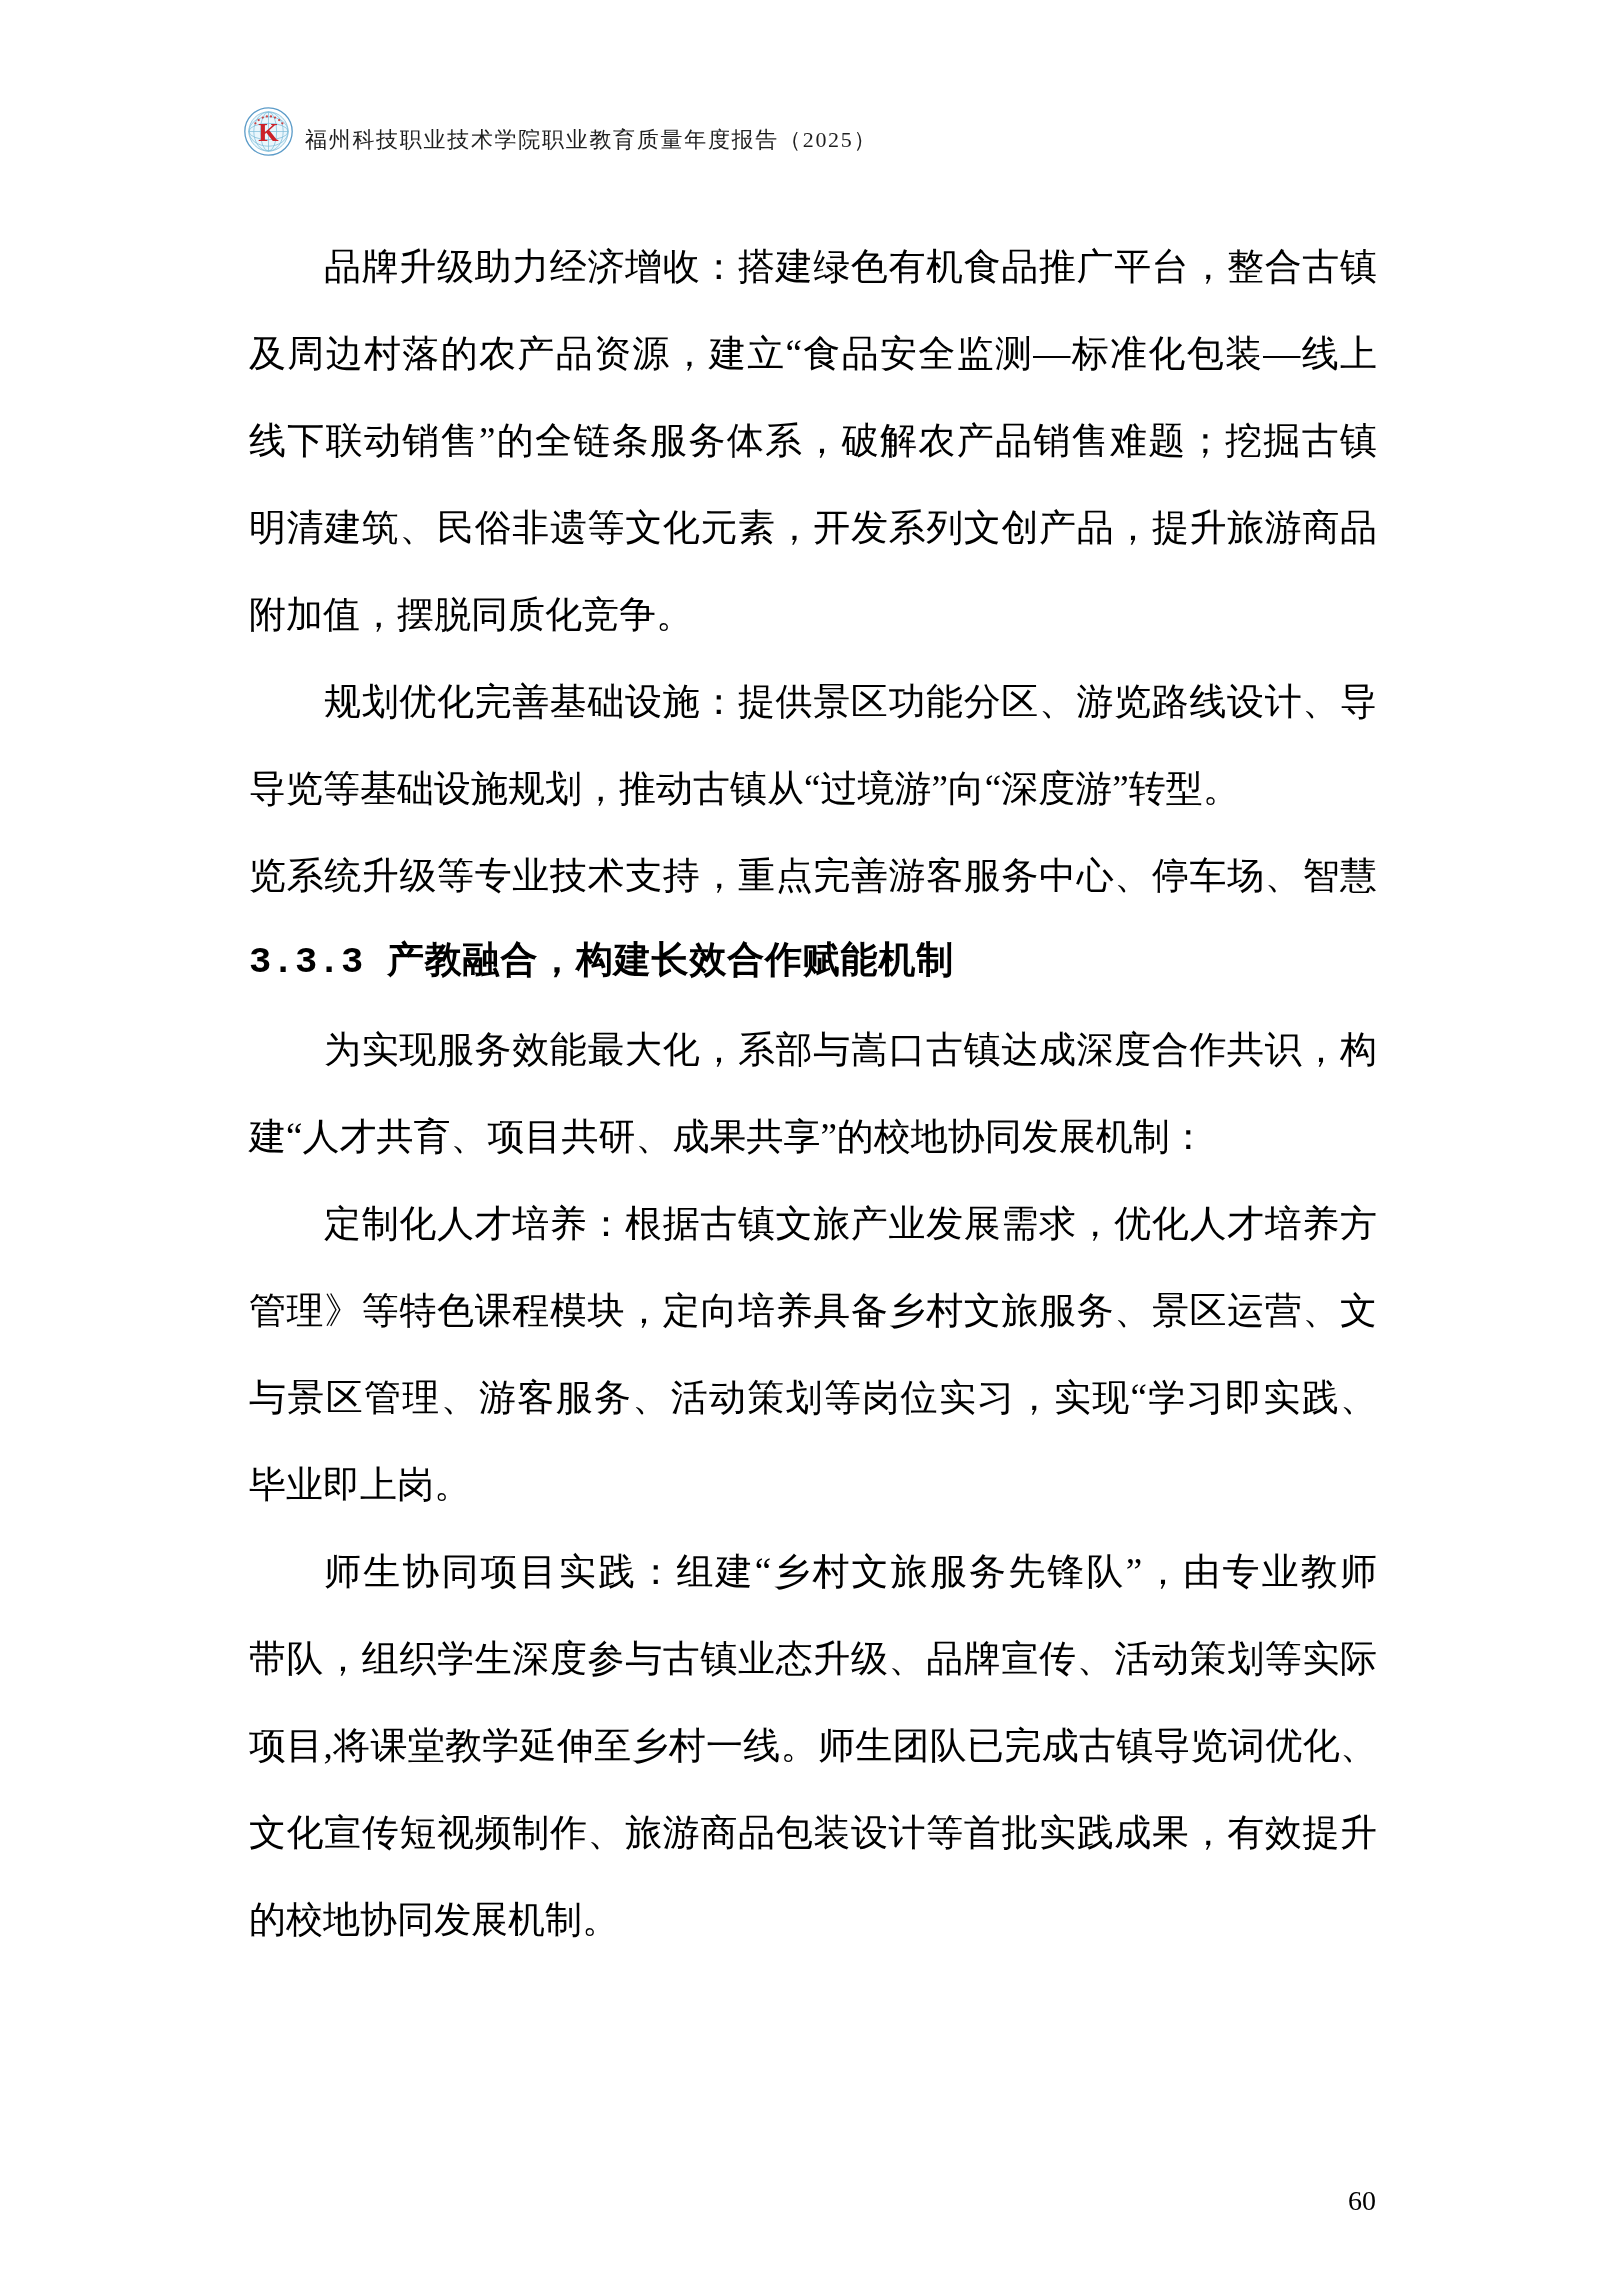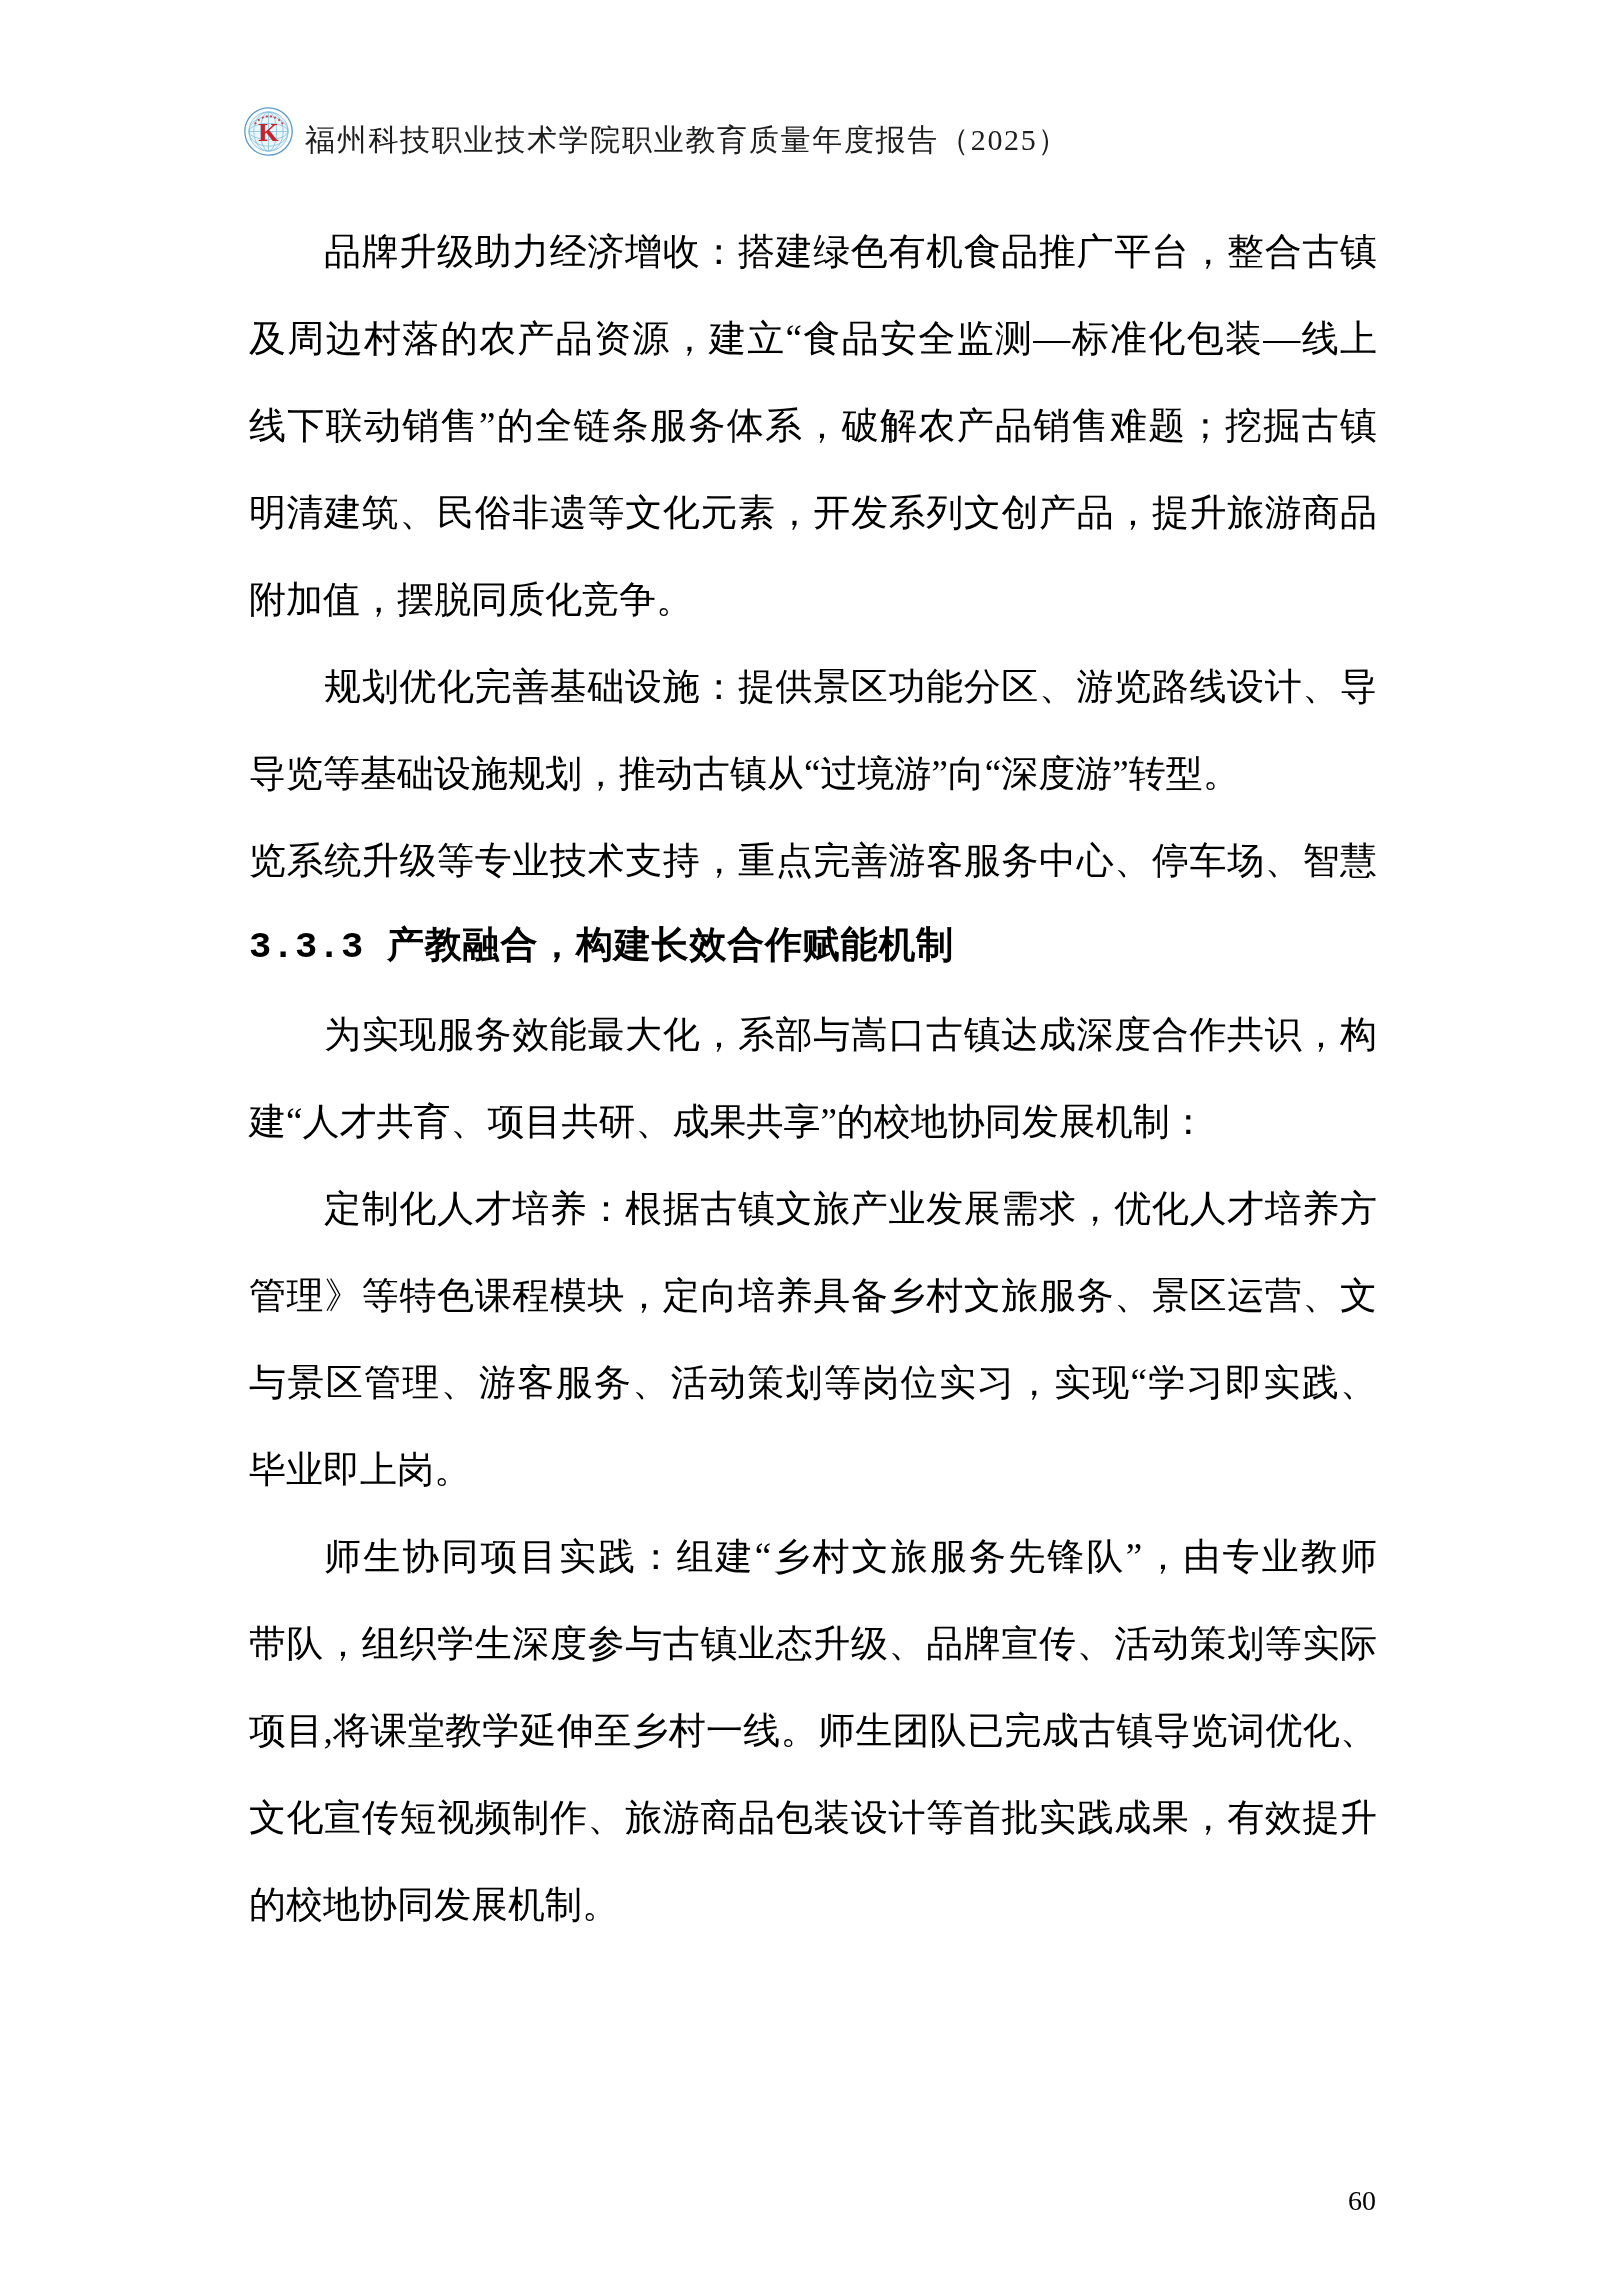--- a/index.html
+++ b/index.html
@@ -24,33 +24,33 @@
     display: flex;
     align-items: flex-end;
     gap: 12px;
   }
   .logo {
     width: 49px;
     height: 49px;
     flex: 0 0 auto;
   }
   .header-title {
-    font-size: 30px;
+    font-size: 22px;
     line-height: 29px;
     color: #1e1e1e;
     letter-spacing: 1.7px;
     padding-bottom: 1.7px;
     white-space: nowrap;
     font-family: "Liberation Serif", "DejaVu Serif", serif;
   }
   
   .doc-body {
     position: absolute;
     left: 249px;
-    top: 208px;
+    top: 223px;
     width: 1128px;
   }
   .line {
     font-size: 37px;
     line-height: 87px;
     height: 87px;
     color: #000000;
     overflow: visible;
   }
   .line.fill {

